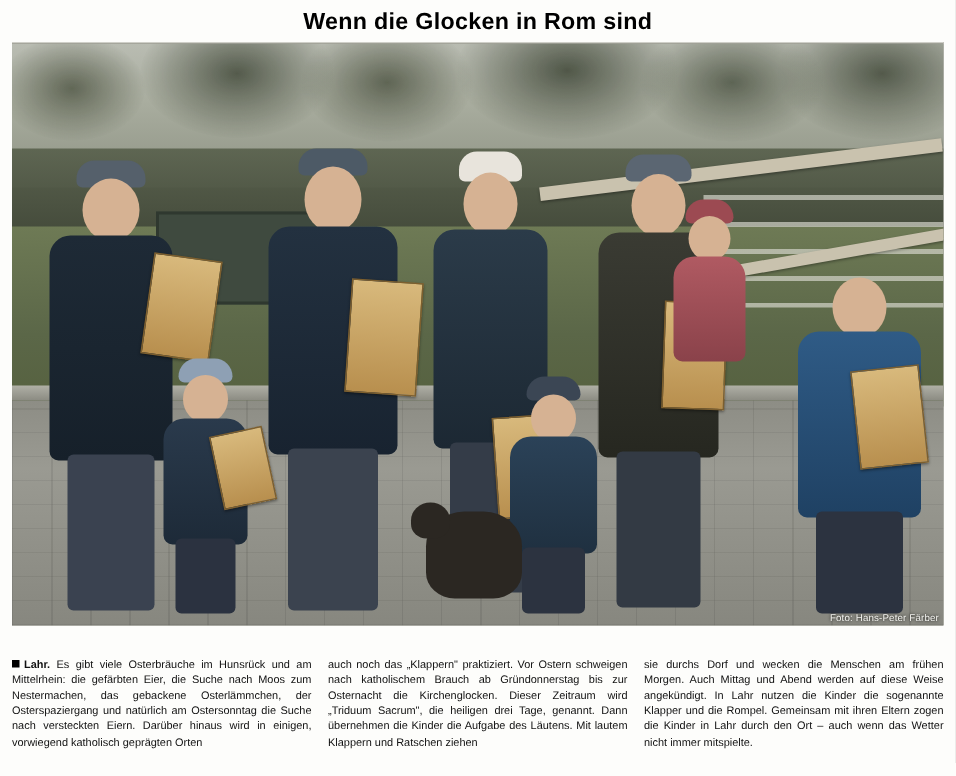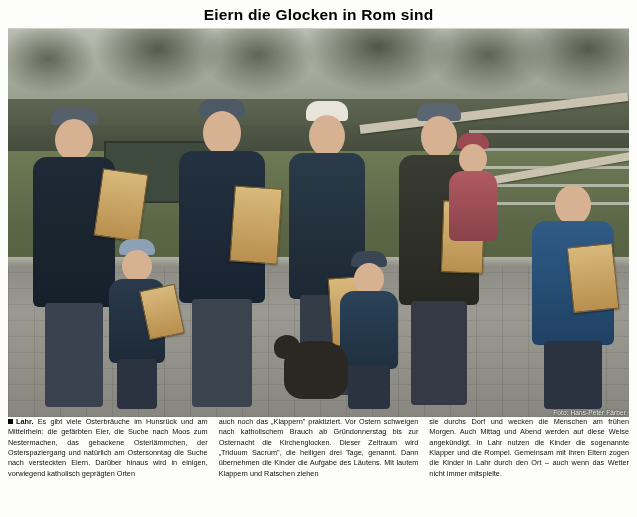--- a/index.html
+++ b/index.html
@@ -194,21 +194,21 @@
     font-size: 6.5px;
     color: #f2f2ee;
     text-shadow: 0 0 2px rgba(0,0,0,.9);
     letter-spacing: .1px;
   }
 
   
   .caption {
     display: flex;
     gap: 11px;
-    padding: 0 0 0 0;
+    padding: 21px 0 0 0;
     width: 621px;
   }
   .col {
     flex: 1 1 0;
     font-family: "Liberation Sans", sans-serif;
     font-size: 7.3px;
     line-height: 1.42;
     text-align: justify;
     color: #111;
     hyphens: auto;
@@ -225,21 +225,21 @@
   .place {
     font-weight: bold;
   }
 </style>
 </head>
 <body>
 
 <div class="page">
 
   <div class="headline-wrap">
-    <div class="headline">Eiern die Glocken in Rom sind</div>
+    <div class="headline">Wenn die Glocken in Rom sind</div>
   </div>
 
   <div class="photo">
     <div class="photo-inner">
       <div class="sky"></div>
       <div class="treeline"></div>
       <div class="hedge"></div>
       <div class="grass"></div>
       <div class="fence"></div>
       <div class="pole p1"></div>

